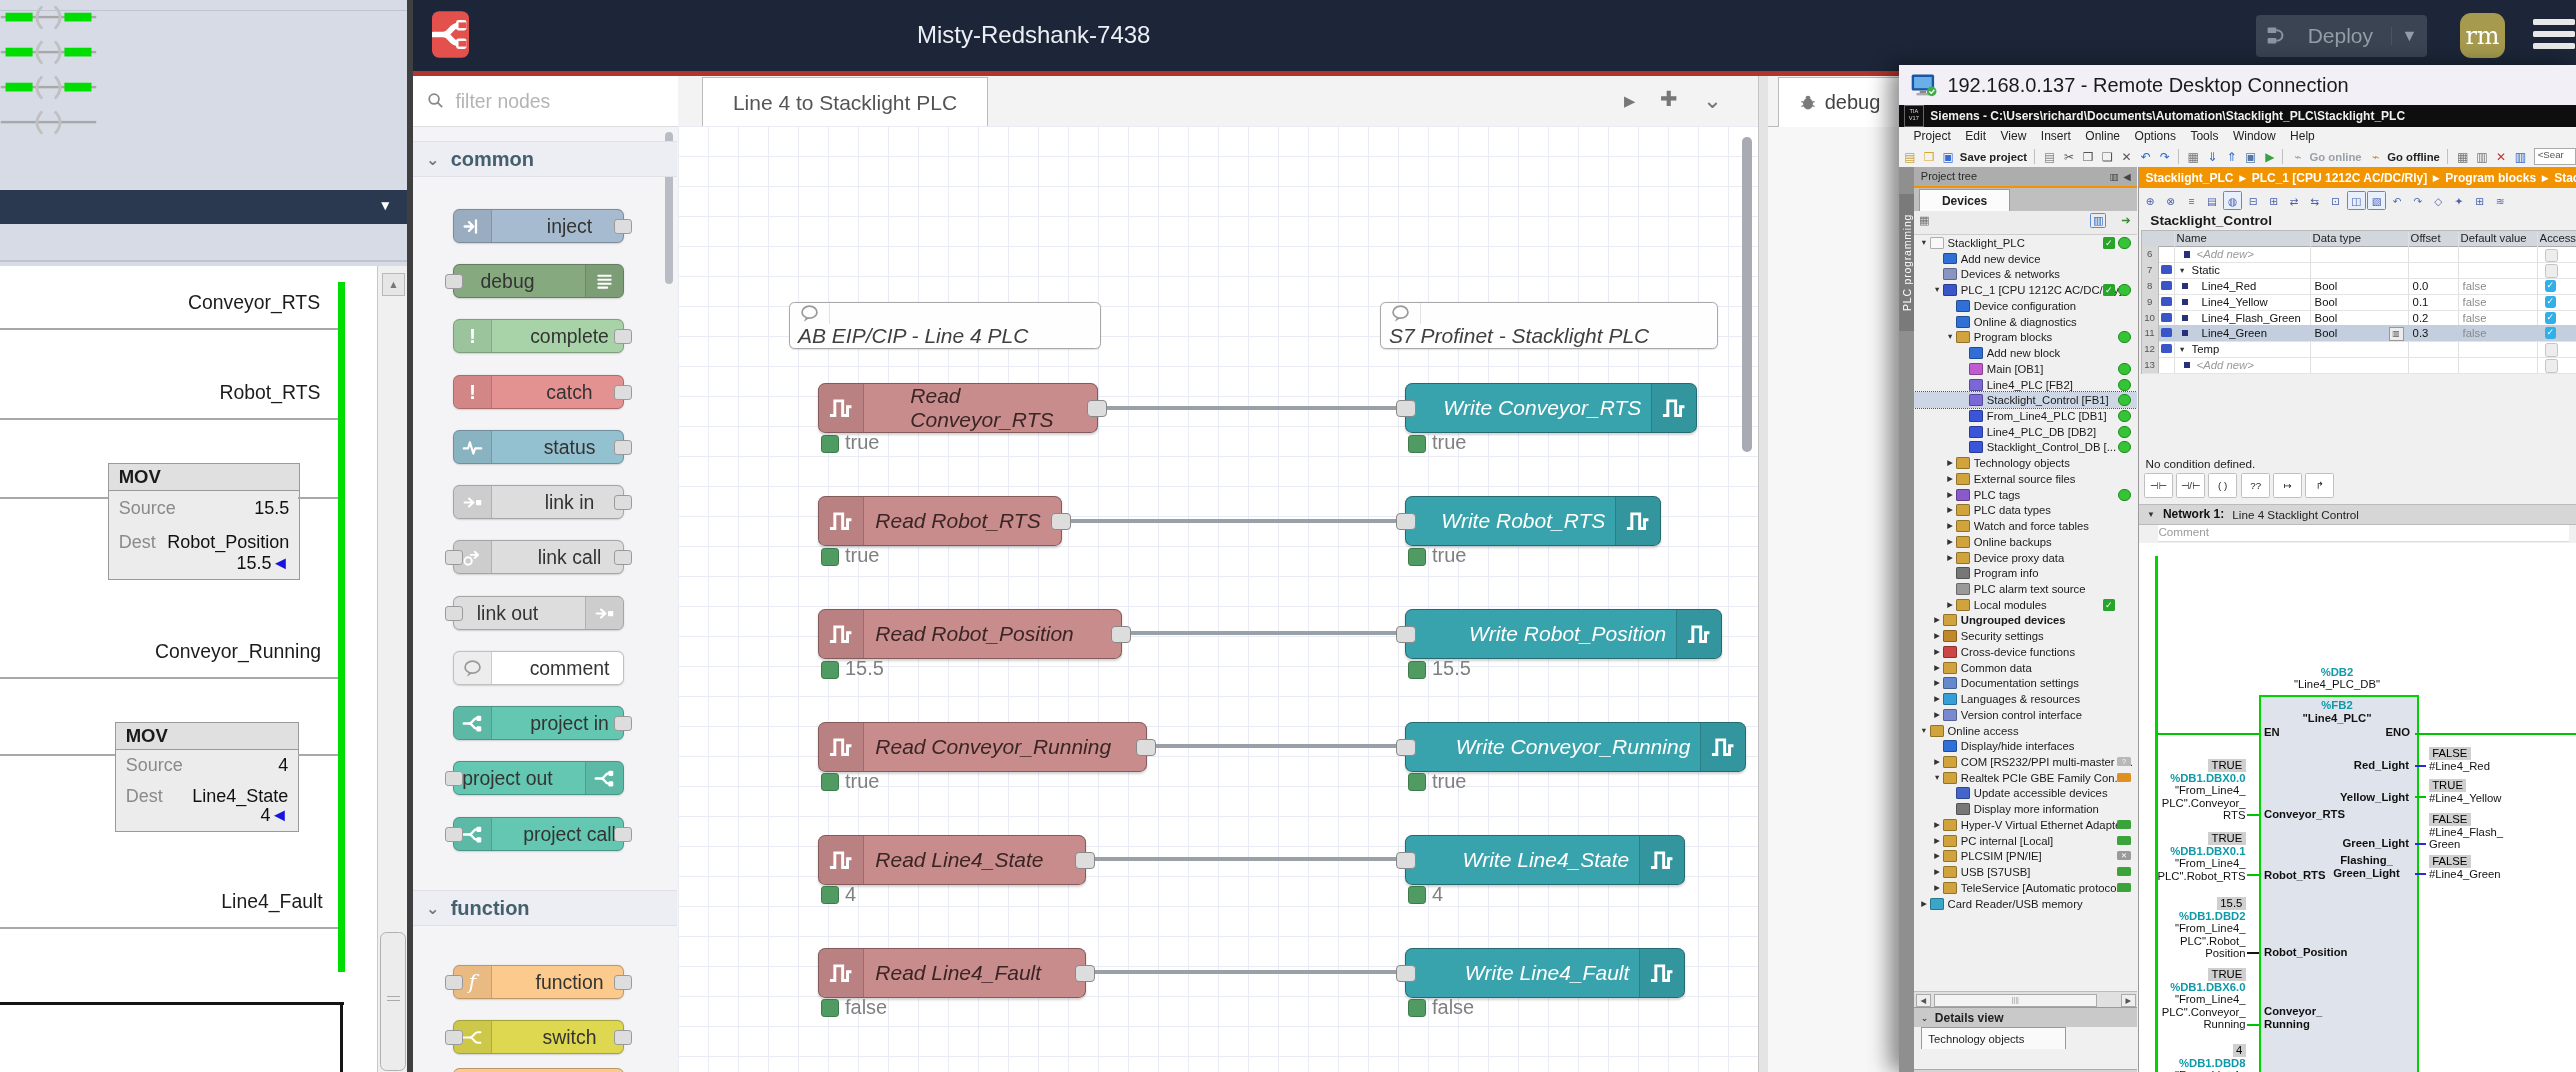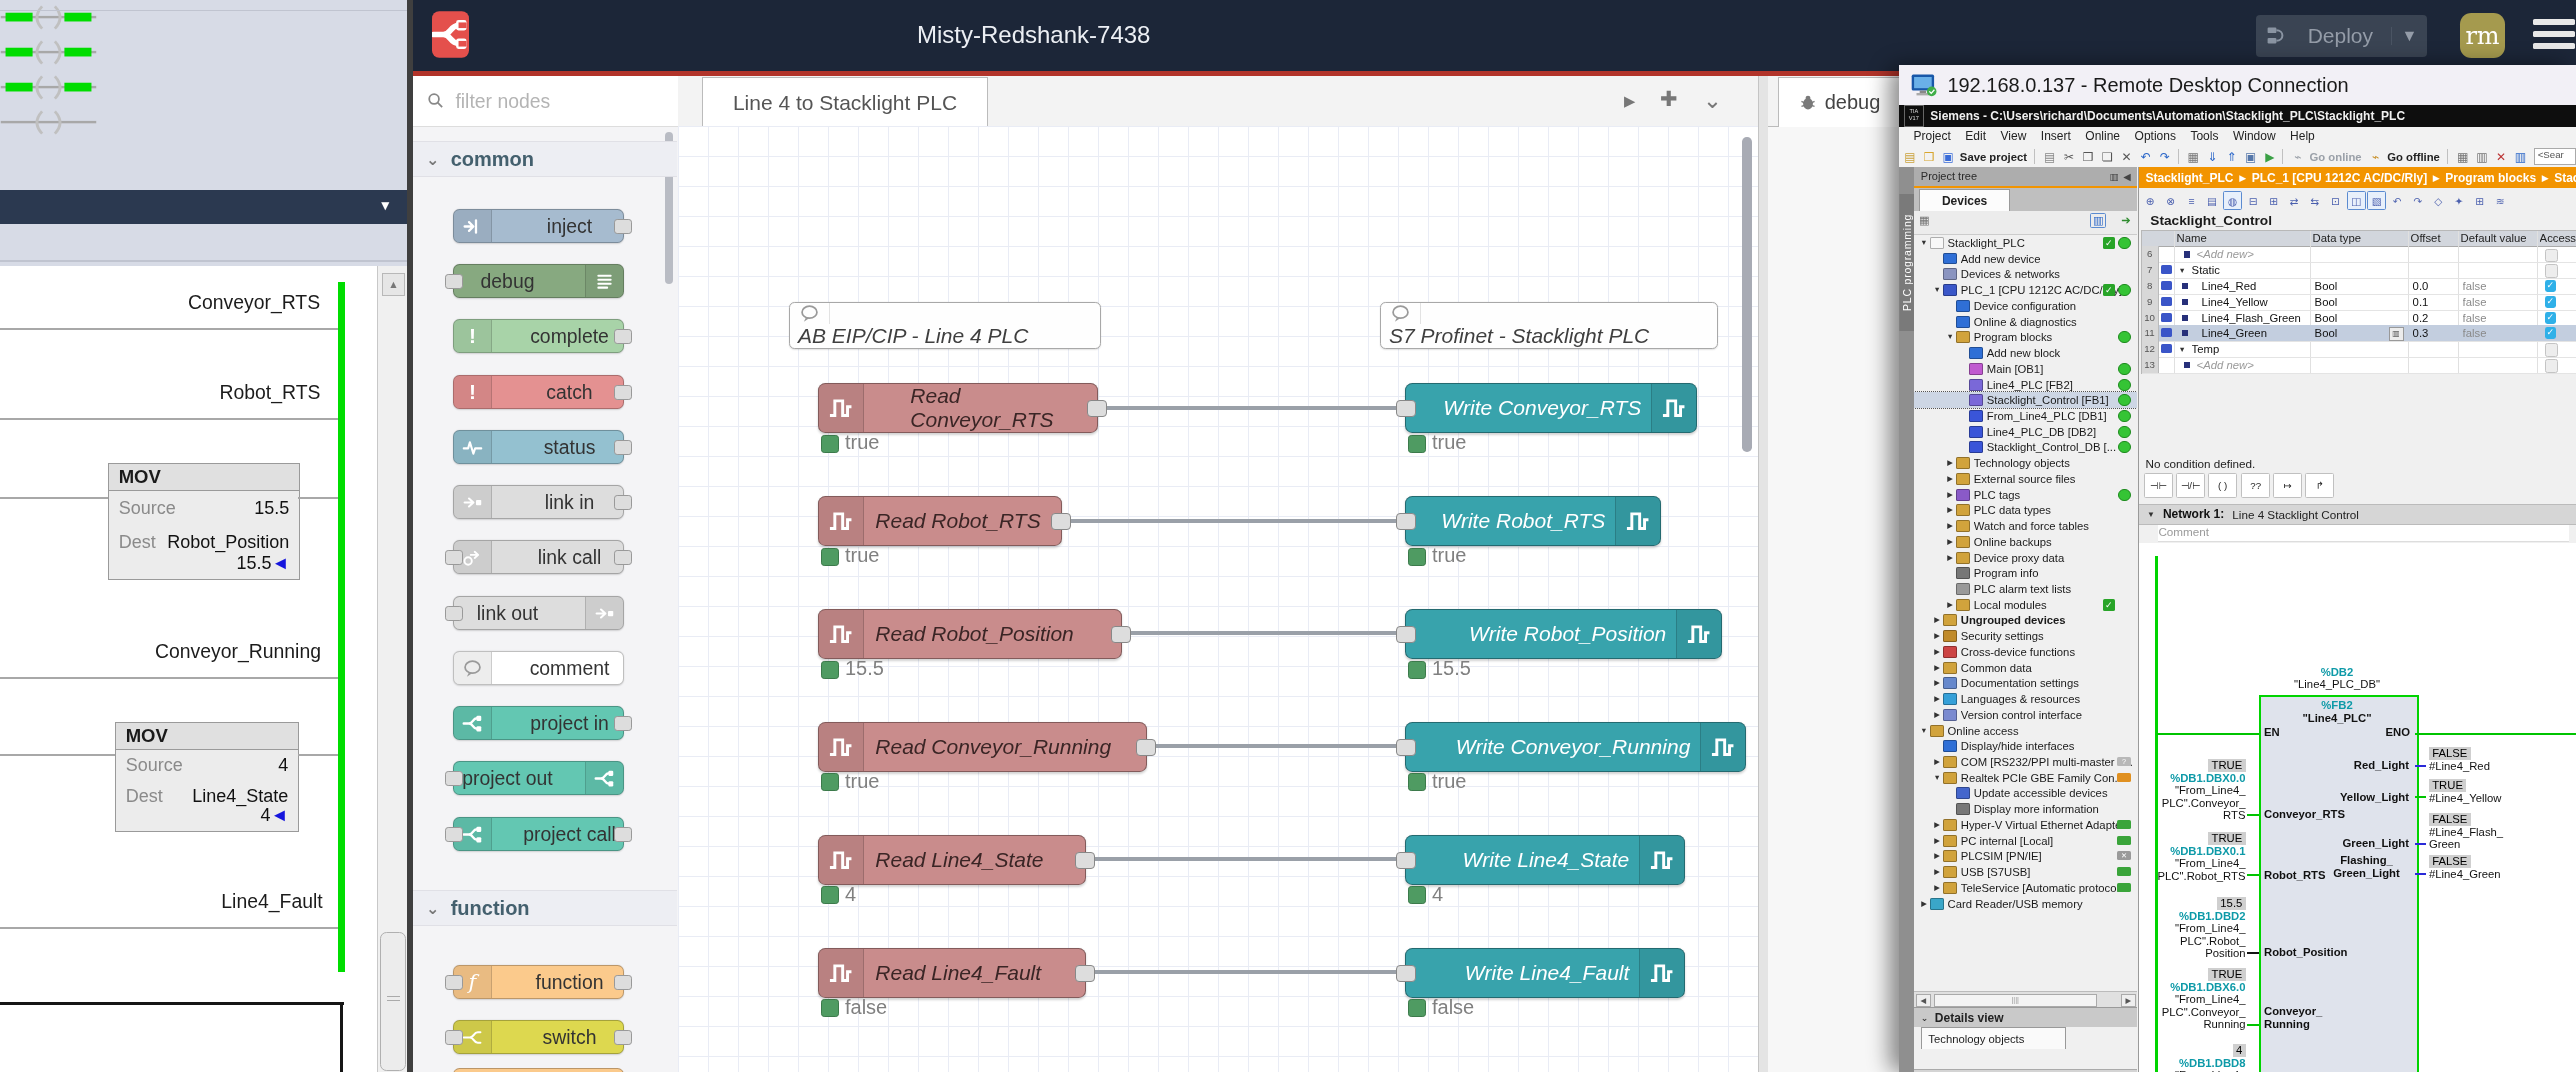--- a/index.html
+++ b/index.html
@@ -493,21 +493,21 @@
           <div class="tree-item" style="top: 330px;">
             <span style="width:31px;flex:none;"></span>
             <span class="exp"></span>
             <span class="tree-icon" style="background:#777;border:0.8px solid rgba(0,0,0,.3);"></span>
             <span class="tree-lbl" style="">Program info</span>
           </div>
           <div class="tree-item" style="top: 346px;">
             <span style="width:31px;flex:none;"></span>
             <span class="exp"></span>
             <span class="tree-icon" style="background:#999;border:0.8px solid rgba(0,0,0,.3);"></span>
-            <span class="tree-lbl" style="">PLC alarm text lists</span>
+            <span class="tree-lbl" style="">PLC alarm text source</span>
           </div>
           <div class="tree-item" style="top: 362px;">
             <span style="width:31px;flex:none;"></span>
             <span class="exp">▶</span>
             <span class="tree-icon" style="background:#d1a33c;border:0.8px solid rgba(0,0,0,.3);"></span>
             <span class="tree-lbl" style="">Local modules</span>
             <span class="tree-check">✓</span>
           </div>
           <div class="tree-item" style="top: 377px;">
             <span style="width:18px;flex:none;"></span>

